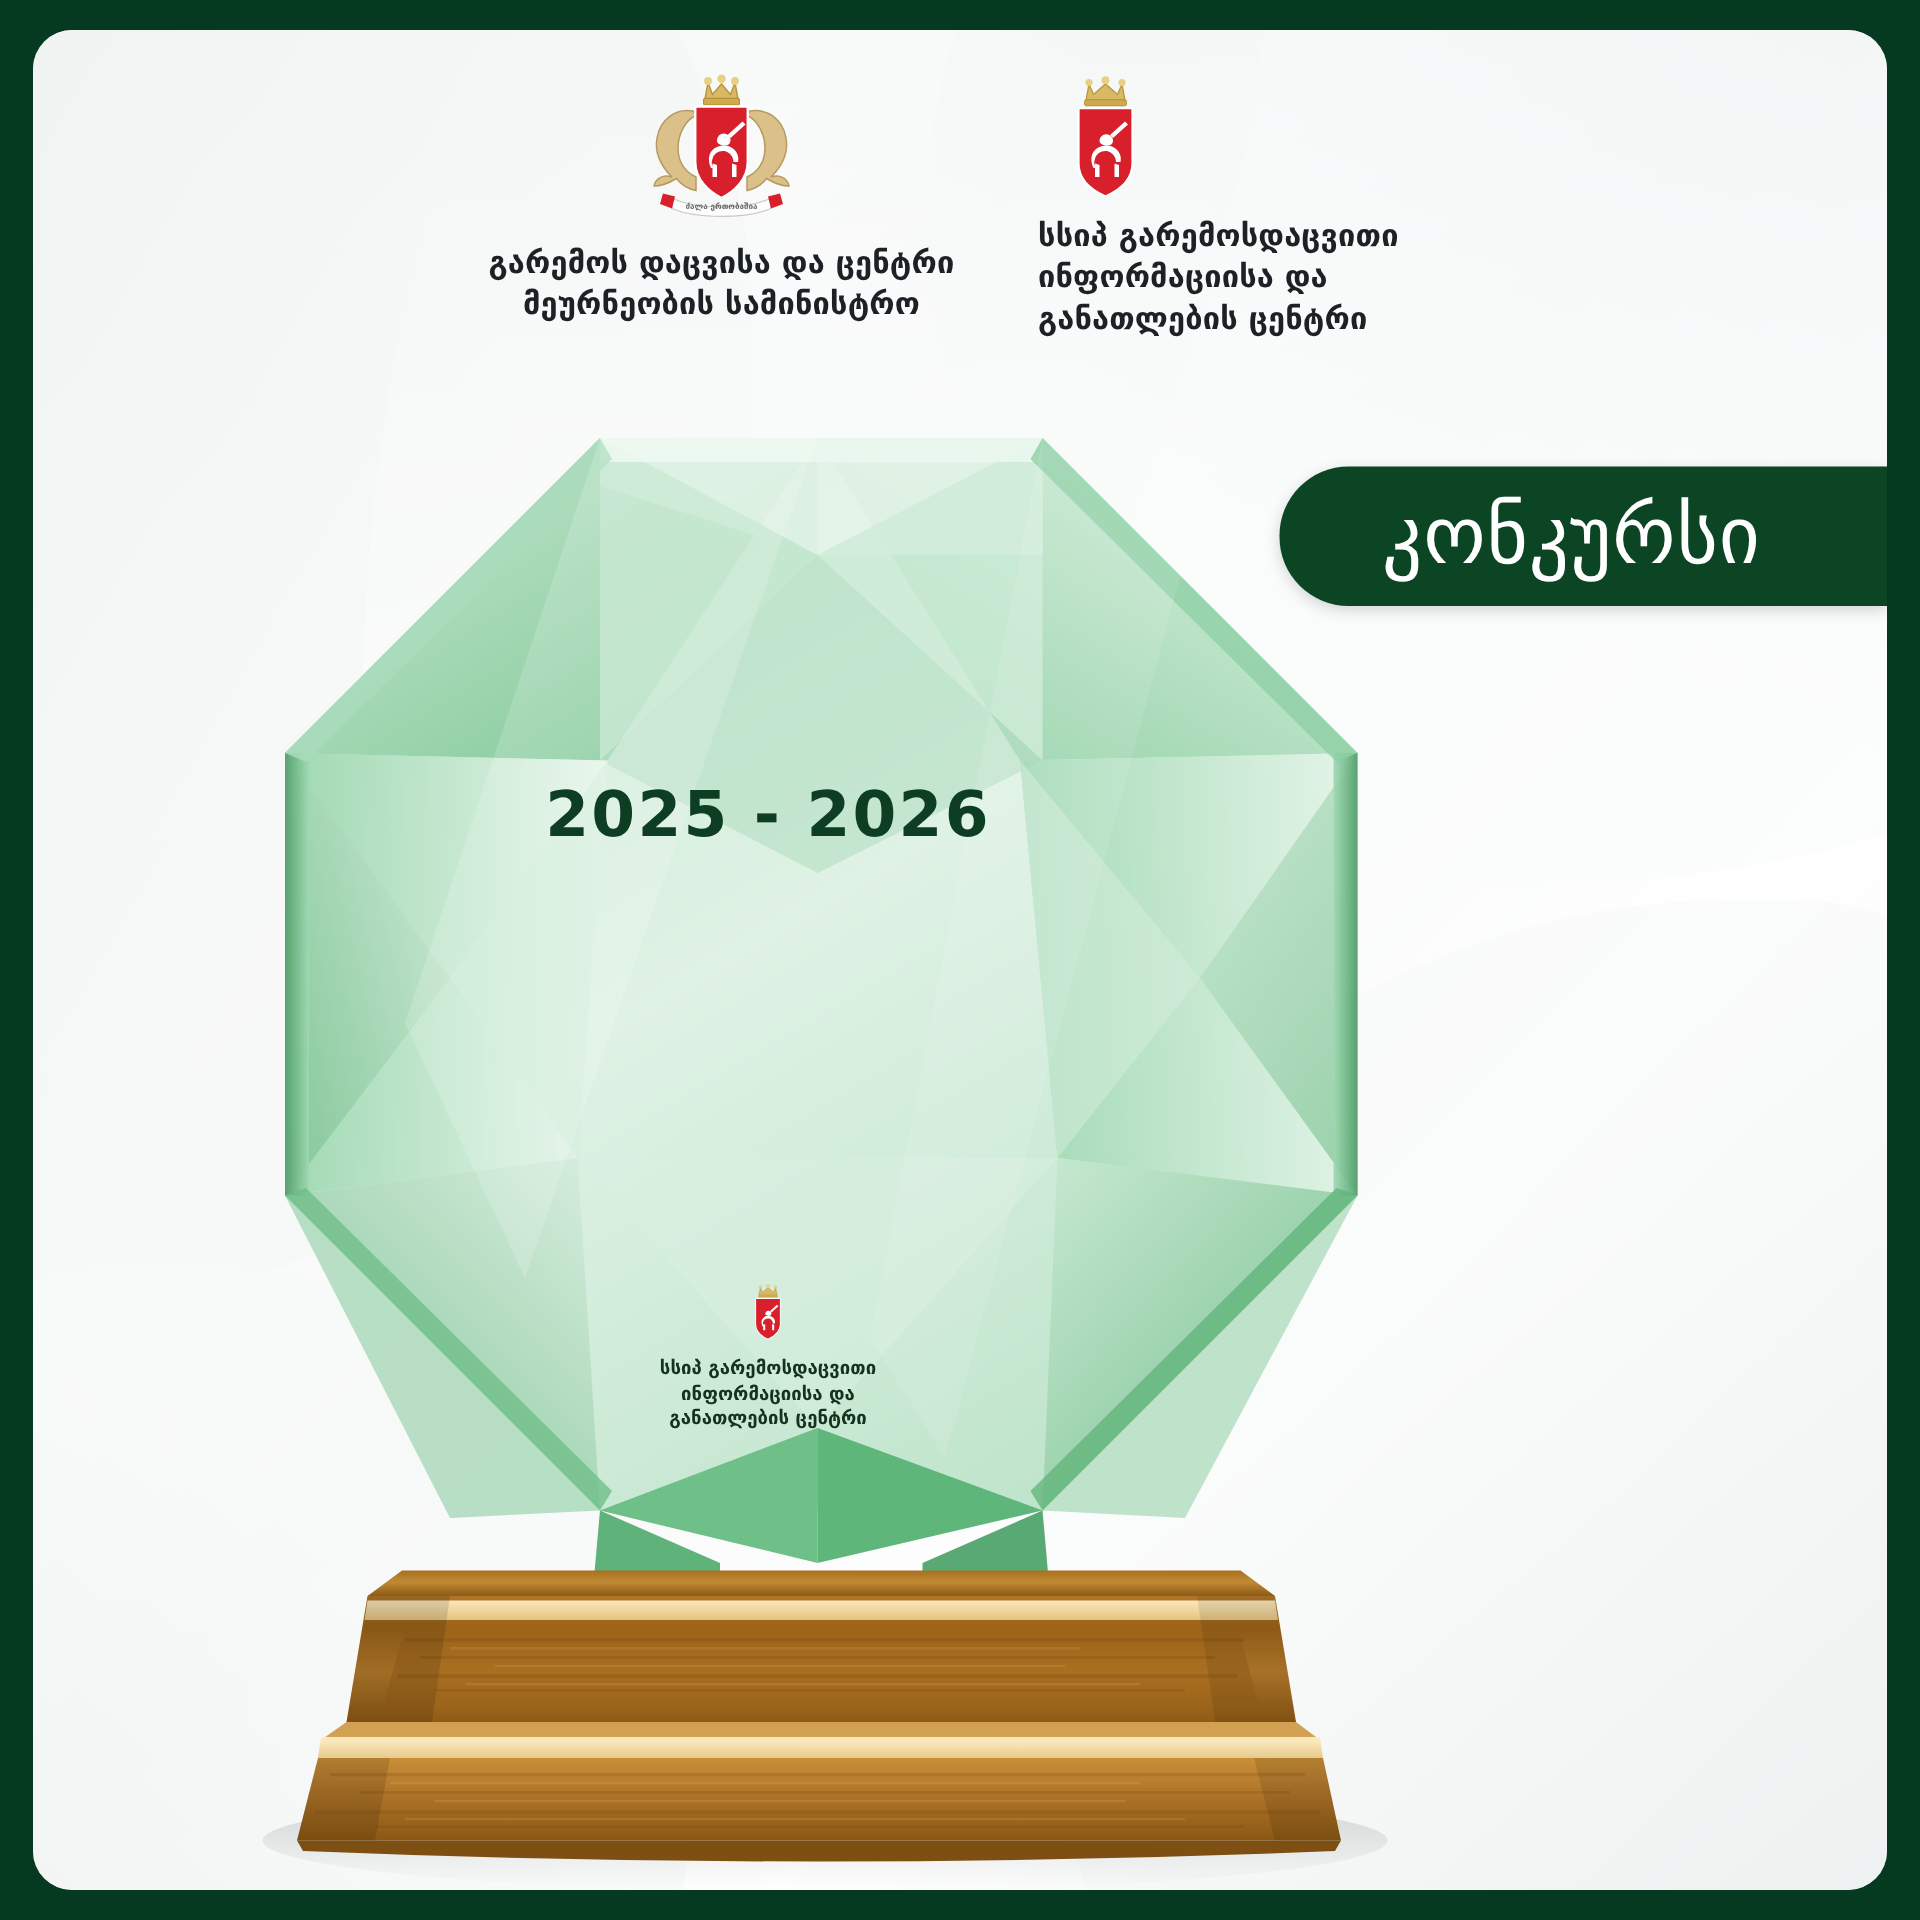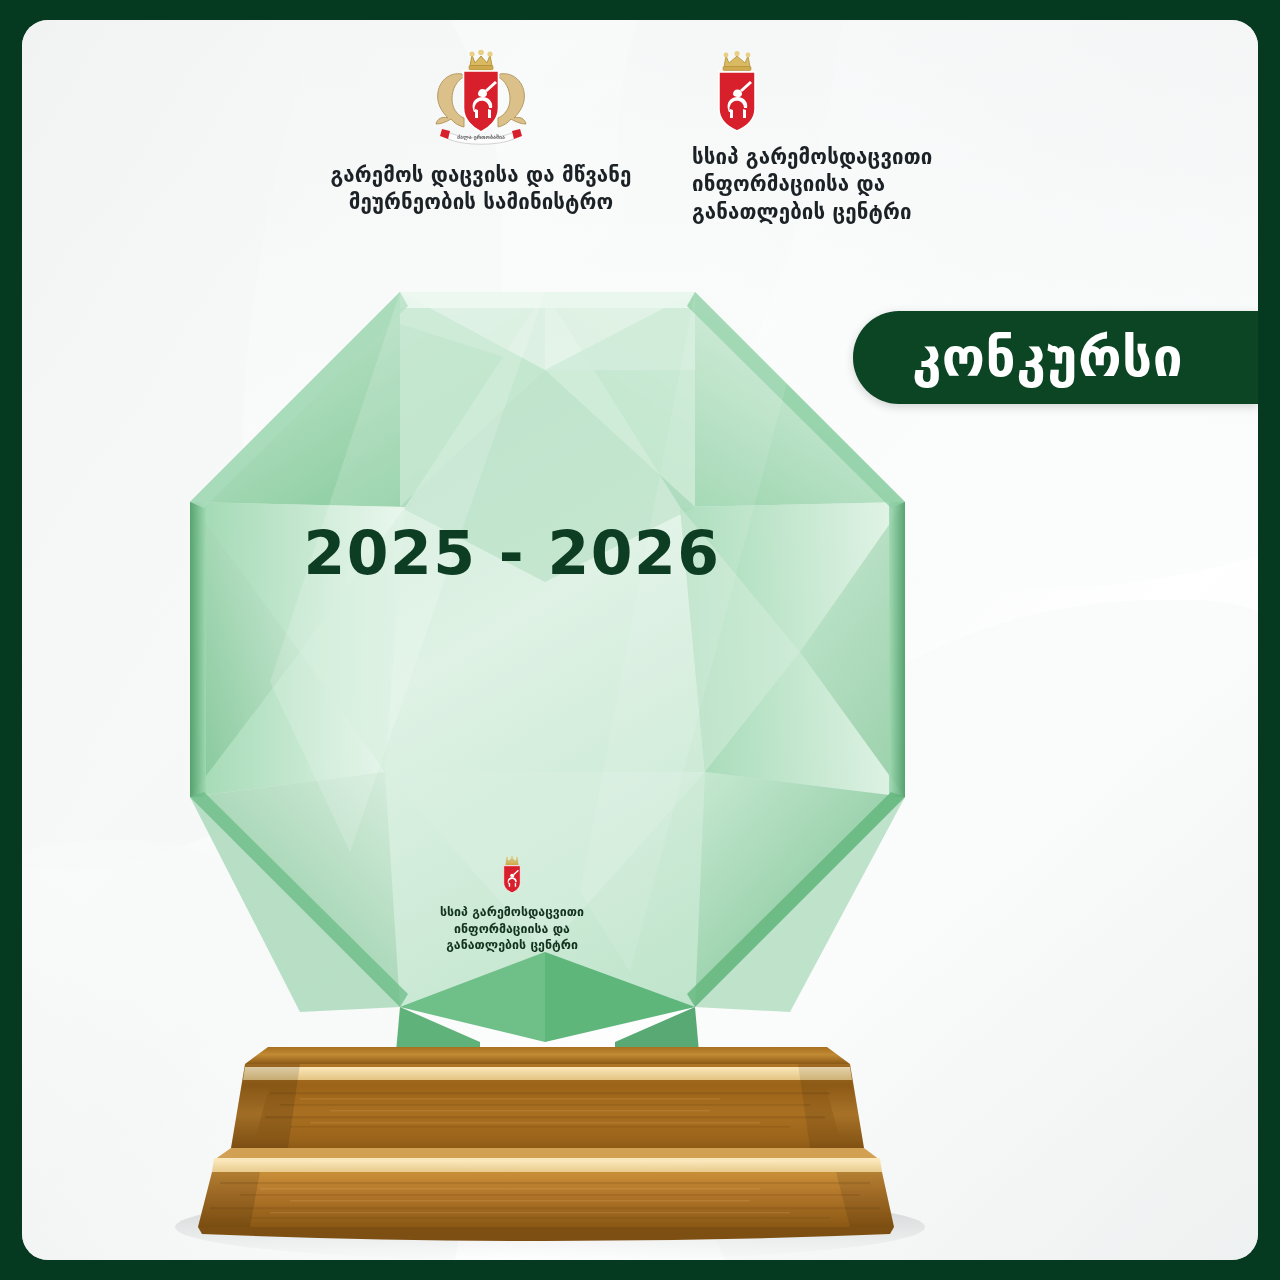--- a/index.html
+++ b/index.html
@@ -122,21 +122,21 @@
     border-bottom-left-radius: 46px;
     display: flex;
     align-items: center;
     justify-content: center;
     z-index: 14;
     box-shadow: 0 3px 10px rgba(0,0,0,.16);
   }
   #ribbon-label {
     color: #ffffff;
     font-size: 53px;
-    font-weight: bold;
+    font-weight: normal;
     letter-spacing: .5px;
     padding-right: 16px;
     white-space: nowrap;
   }
 
   
   #trophy {
     position: absolute;
     left: 128px;
     top: 232px;
@@ -161,21 +161,21 @@
     font-size: 54px;
     font-weight: bold;
     line-height: 1.13;
     letter-spacing: .3px;
     white-space: pre-line;
     text-shadow: 0 1px 1px rgba(255,255,255,.45);
   }
   #years {
     margin-top: 68px;
     color: #0d3d22;
-    font-size: 60px;
+    font-size: 42px;
     font-weight: bold;
     letter-spacing: 1.5px;
   }
 
   #inner-logo {
     position: absolute;
     left: 370px;
     top: 833px;
     width: 240px;
     text-align: center;
@@ -239,21 +239,21 @@
             </g>
 
             <g>
               <path d="M30 86 C46 94 80 94 96 86 L96 93 C80 100 46 100 30 93 Z" fill="#fdfdfd" stroke="#c8c8c8" stroke-width=".8"></path>
               <path d="M24 83 L32 85 L30 93 L22 90 Z" fill="#d7202b"></path>
               <path d="M102 83 L94 85 L96 93 L104 90 Z" fill="#d7202b"></path>
               <text x="63" y="93" font-size="5.4" font-family="'DejaVu Sans', sans-serif" fill="#6b6b6b" text-anchor="middle" font-weight="bold">ძალა ერთობაშია</text>
             </g>
           </svg>
         </span>
-        <div class="org-title">გარემოს დაცვისა და მწვანე
+        <div class="org-title">გარემოს დაცვისა და ცენტრი
 მეურნეობის სამინისტრო</div>
       </div>
 
       <div class="org org-right">
         <span class="emblem-sm" style="margin-left:8px">
           <svg width="74" height="84" viewBox="0 0 74 84" aria-hidden="true">
             <g>
               <path d="M26 8 L29 15 L37 8 L45 15 L48 8 L50 19 L24 19 Z" fill="#d9b961" stroke="#b8973f" stroke-width=".9"></path>
               <circle cx="26" cy="7" r="2.4" fill="#e8cf84"></circle>
               <circle cx="37" cy="5.5" r="2.6" fill="#e8cf84"></circle>

